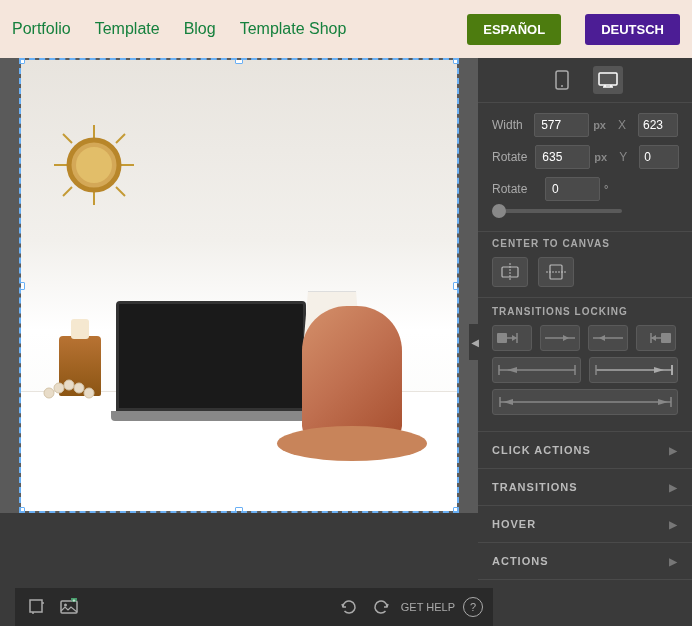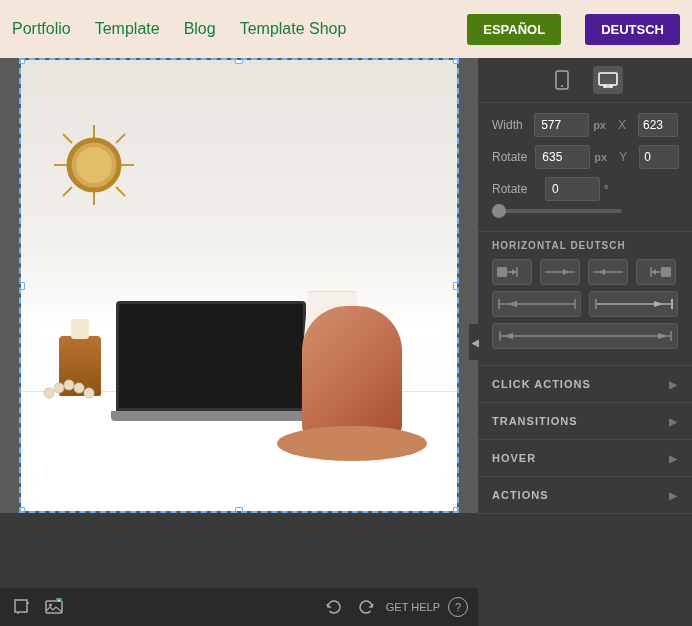--- a/index.html
+++ b/index.html
@@ -193,21 +193,21 @@
       height: 8px;
       background: white;
       border: 1.5px solid #6ab0f5;
       border-radius: 1px;
     }
 
     
     .bottom-toolbar {
       position: absolute;
       bottom: 0;
-      left: 0;
+      left: 15px;
       width: 478px;
       height: 38px;
       background: #2a2a2a;
       display: flex;
       align-items: center;
       padding: 0 10px;
       gap: 8px;
     }
     .toolbar-icon {
       width: 24px;
@@ -637,23 +637,40 @@
         <span class="prop-label">Rotate</span>
         <input class="prop-input rotate-input" type="text" value="0" style="">
         <span class="prop-unit">°</span>
       </div>
 
       <div class="rotate-slider-container">
         <input type="range" class="rotate-slider" min="0" max="360" value="0" style="">
       </div>
     </div>
 
+    <div class="center-section">
+      <div class="section-title">CENTER TO CANVAS</div>
+      <div class="center-buttons">
+        <button class="center-btn" title="Center Horizontally">
+          <svg width="20" height="18" viewBox="0 0 20 18">
+            <rect x="2" y="4" width="16" height="10" rx="1" stroke="#bbb" stroke-width="1.2" fill="none"></rect>
+            <line x1="10" y1="0" x2="10" y2="18" stroke="#bbb" stroke-width="1" stroke-dasharray="2,1"></line>
+          </svg>
+        </button>
+        <button class="center-btn" title="Center Vertically">
+          <svg width="20" height="18" viewBox="0 0 20 18">
+            <rect x="4" y="2" width="12" height="14" rx="1" stroke="#bbb" stroke-width="1.2" fill="none"></rect>
+            <line x1="0" y1="9" x2="20" y2="9" stroke="#bbb" stroke-width="1" stroke-dasharray="2,1"></line>
+          </svg>
+        </button>
+      </div>
+    </div>
 
     <div class="locking-section">
-      <div class="section-title">HORIZONTAL DEUTSCH</div>
+      <div class="section-title">TRANSITIONS LOCKING</div>
 
       <div class="locking-row">
         <button class="lock-btn lock-btn-narrow">
           <svg width="30" height="18" viewBox="0 0 30 18">
             <rect x="0" y="4" width="10" height="10" rx="1" fill="#888"></rect>
             <line x1="10" y1="9" x2="20" y2="9" stroke="#888" stroke-width="1.5"></line>
             <line x1="20" y1="4" x2="20" y2="14" stroke="#888" stroke-width="1.5"></line>
             <polygon points="15,6 20,9 15,12" fill="#888"></polygon>
           </svg>
         </button>

